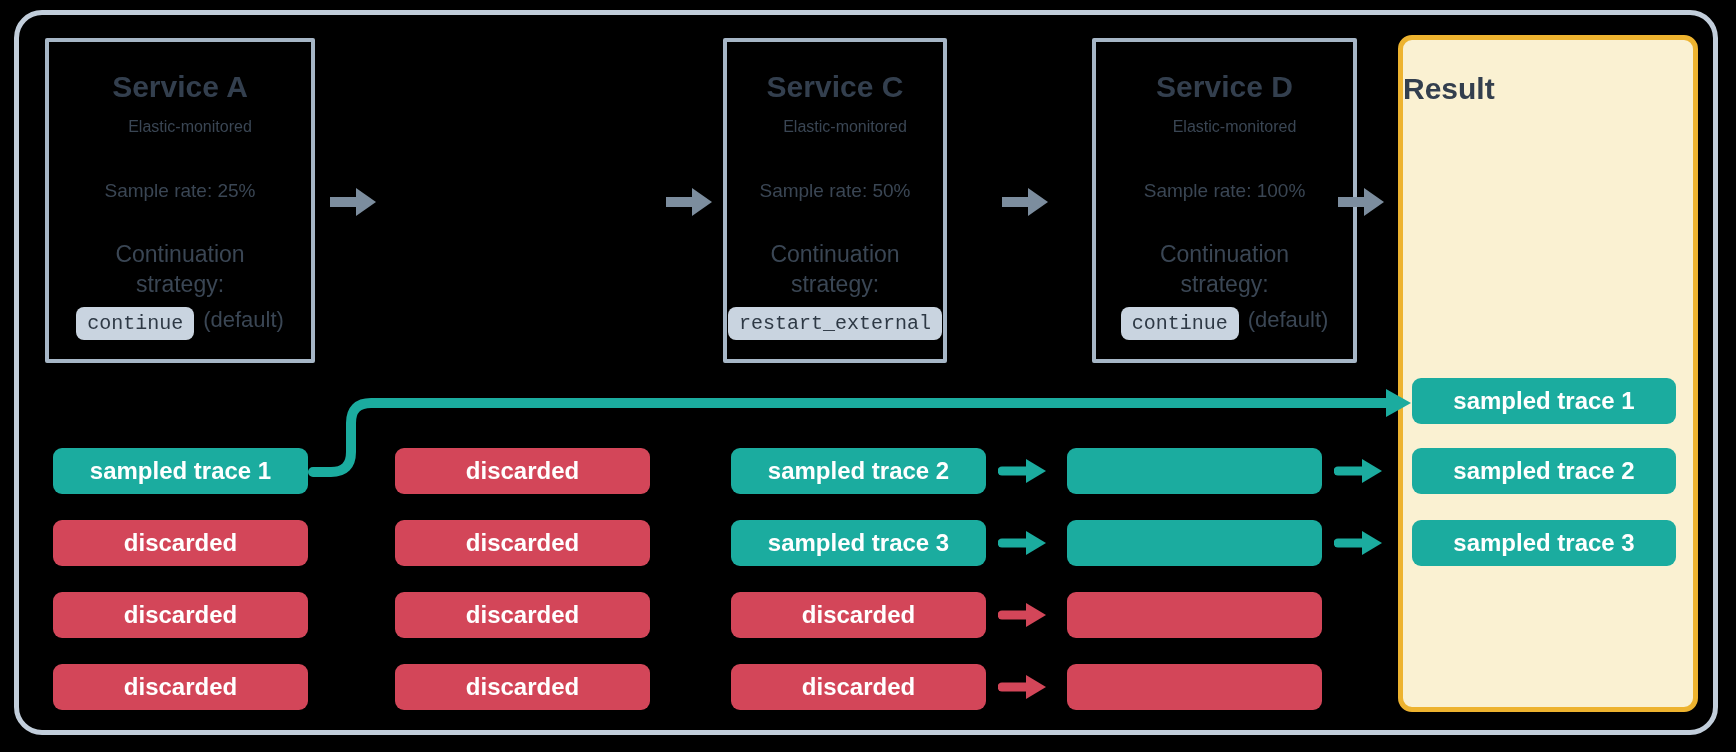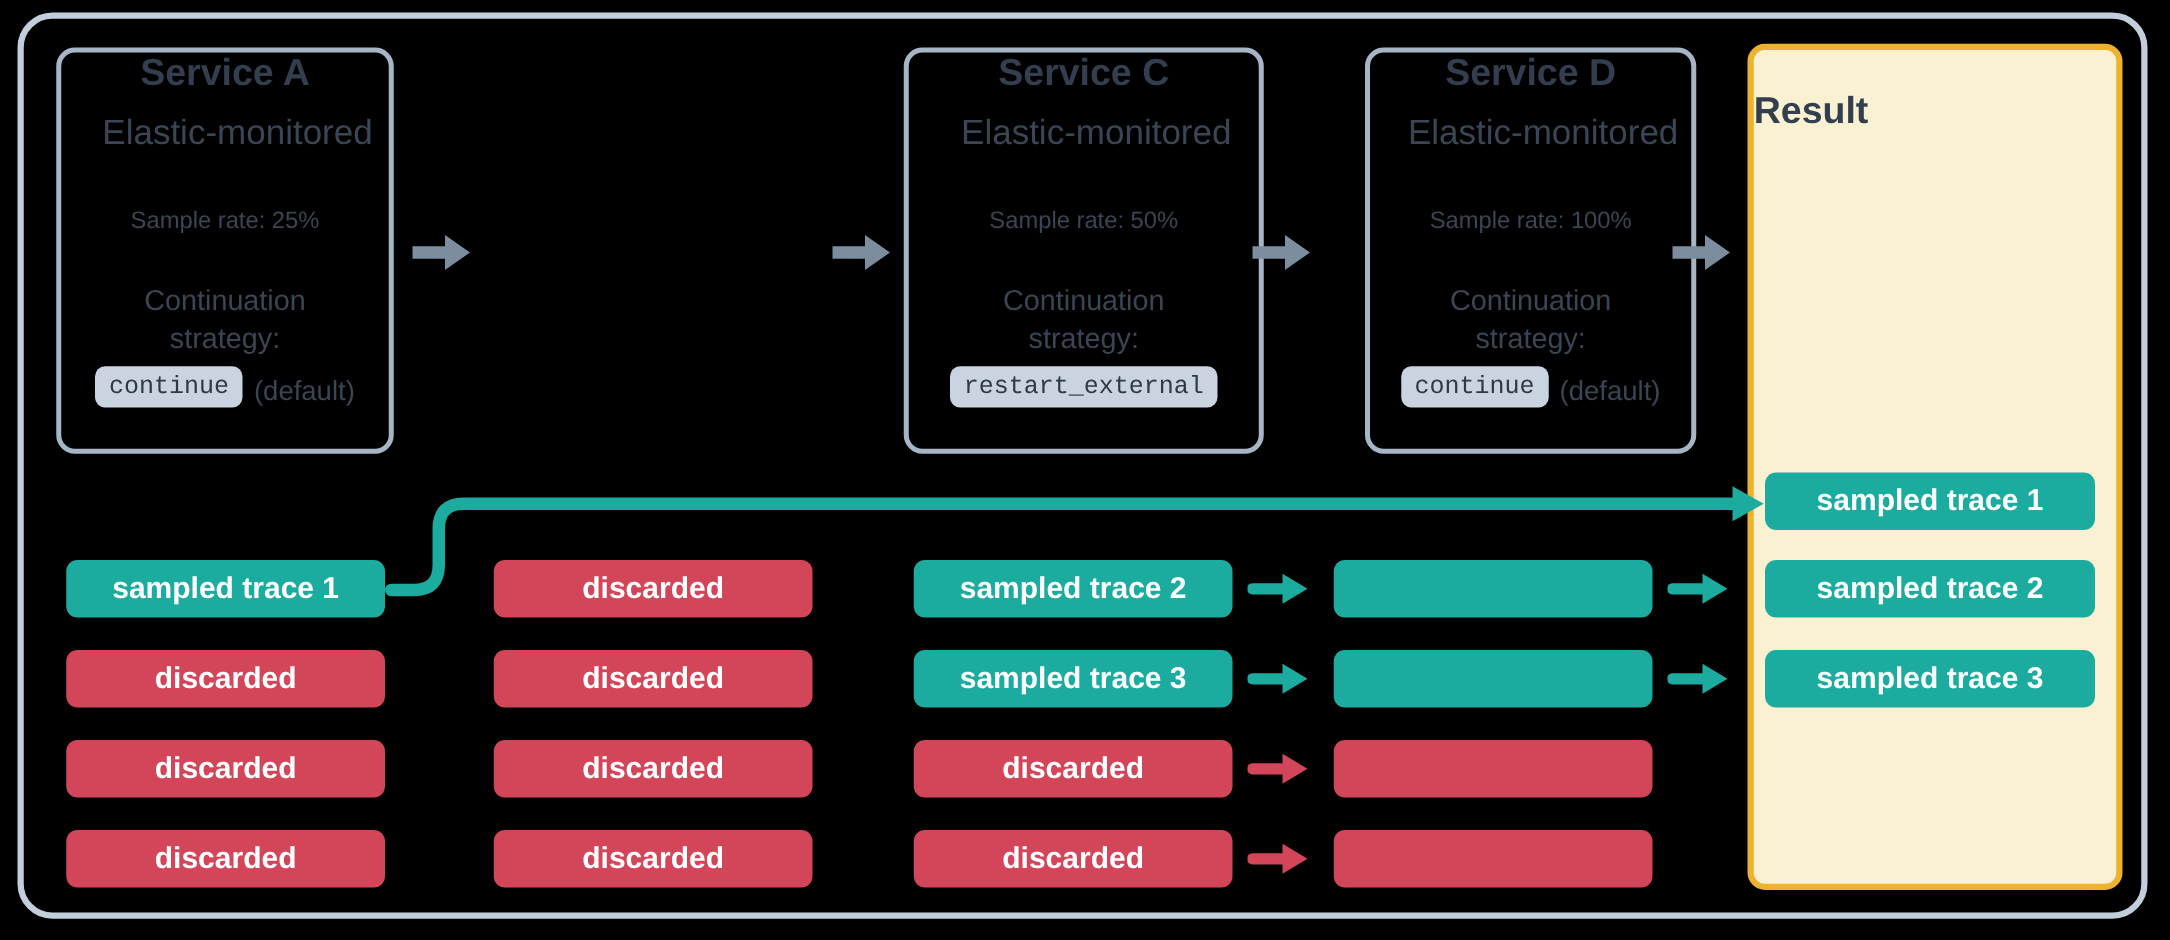--- a/index.html
+++ b/index.html
@@ -12,33 +12,33 @@
   .canvas{
     position:relative;width:1736px;height:752px;background:var(--canvas-bg);
     font-family:"Liberation Sans","DejaVu Sans",sans-serif;overflow:hidden;
   }
   .frame{
     position:absolute;left:14px;top:10px;width:1694px;height:715px;
     border:5px solid var(--frame-border);border-radius:28px;
   }
   .service-box{
     position:absolute;top:38px;height:325px;box-sizing:border-box;
-    border:4px solid var(--box-border);border-radius:15px;
+    border:4px solid var(--box-border);border-radius:2px;
     display:flex;flex-direction:column;align-items:center;text-align:center;
-    color:var(--text-dark);
+    padding-top:28px;color:var(--text-dark);
   }
   .sv-a{left:45px;width:270px;}
   .sv-b{left:388px;width:265px;}
-  .sv-c{left:723px;width:288px;}
+  .sv-c{left:723px;width:224px;}
   .sv-d{left:1092px;width:265px;}
   .sv-title{font-size:30px;font-weight:bold;color:var(--heading);line-height:1.1;}
-  .sv-sub{margin-top:15px;font-size:28px;margin-left:20px;}
+  .sv-sub{margin-top:15px;font-size:16px;margin-left:20px;}
   .sv-rate{margin-top:44px;font-size:19px;}
   .sv-cont{margin-top:38px;font-size:23px;line-height:1.3;width:170px;}
-  .sv-code-row{margin-top:7px;display:flex;align-items:flex-end;gap:9px;font-size:22px;}
+  .sv-code-row{margin-top:7px;display:flex;align-items:flex-start;gap:9px;font-size:22px;}
   .code-pill{
     background:var(--code-bg);color:var(--code-text);border-radius:8px;
     font-family:"Liberation Mono","DejaVu Sans Mono",monospace;font-size:20px;
     padding:5px 11px;white-space:nowrap;
   }
   .result-box{
     position:absolute;left:1398px;top:35px;width:300px;height:677px;box-sizing:border-box;
     background:var(--result-bg);border:5px solid var(--result-border);border-radius:14px;
   }
   .result-title{

